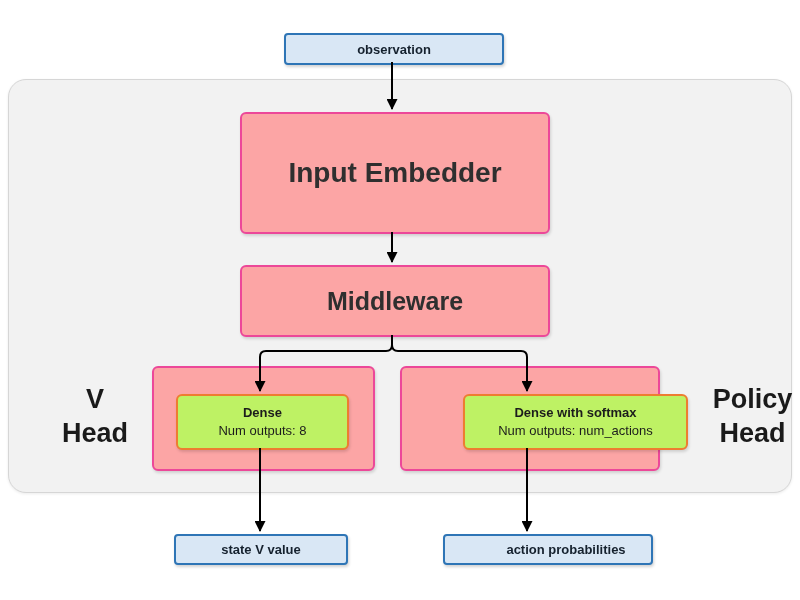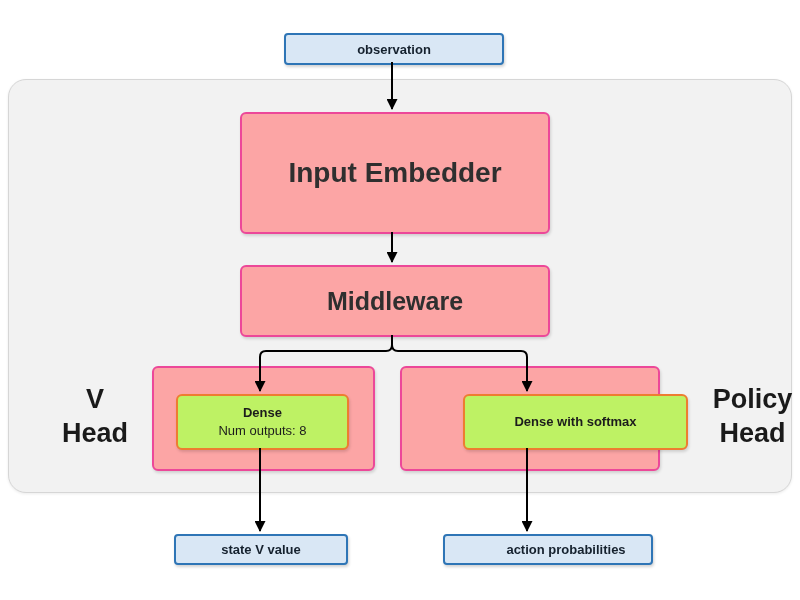--- a/index.html
+++ b/index.html
@@ -82,20 +82,21 @@
   <div class="abs box green" id="vheadbox"></div>
   <div class="abs box green" id="pheadbox"></div>
 
   <div class="abs box orange" id="vdense">
     <div class="dense-title">Dense</div>
     <div class="dense-sub">Num outputs: 8</div>
   </div>
 
   <div class="abs box orange" id="pdense">
     <div class="dense-title">Dense with softmax</div>
+    <div class="dense-sub">Num outputs: num_actions</div>
   </div>
 
   <div class="abs headlbl" id="vheadlbl">
     <div>V</div>
     <div>Head</div>
   </div>
 
   <div class="abs headlbl" id="pheadlbl">
     <div>Policy</div>
     <div>Head</div>

